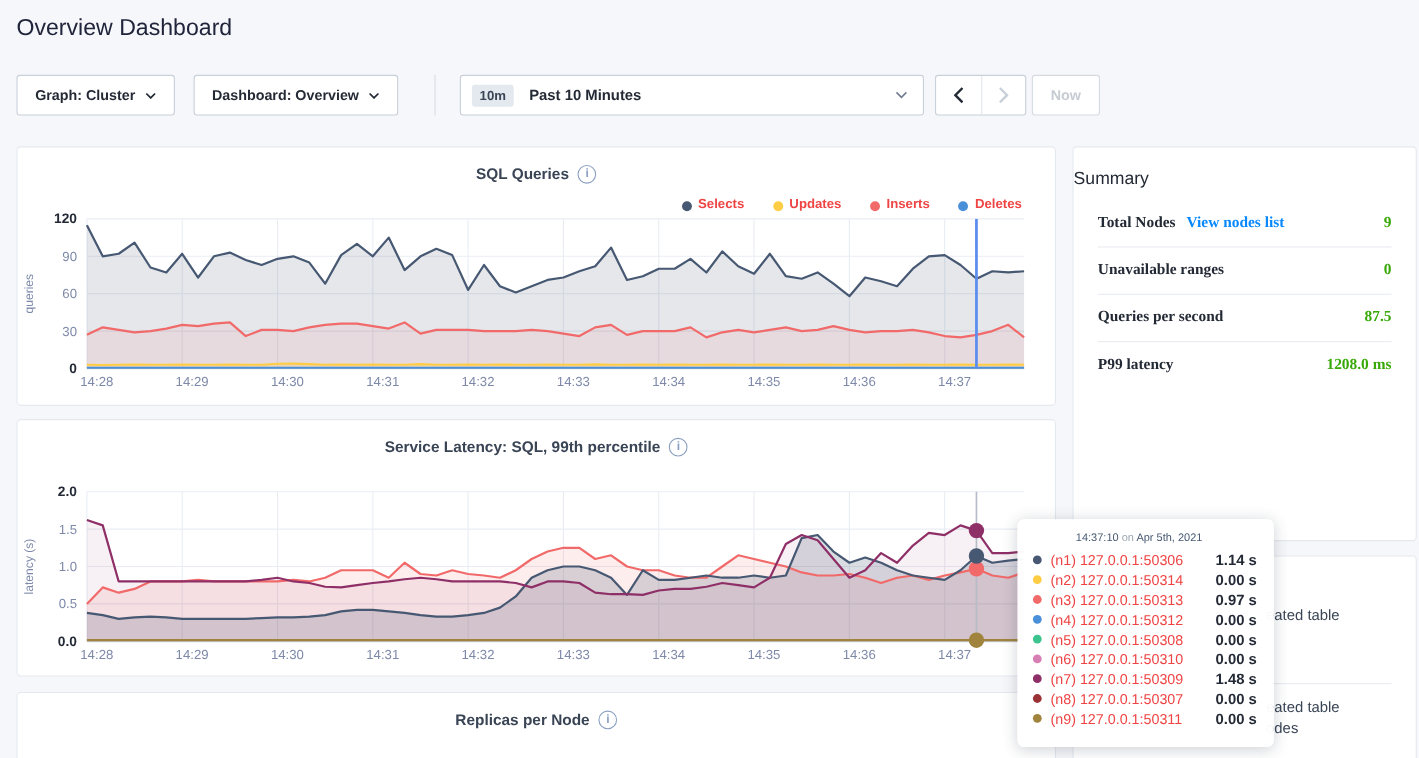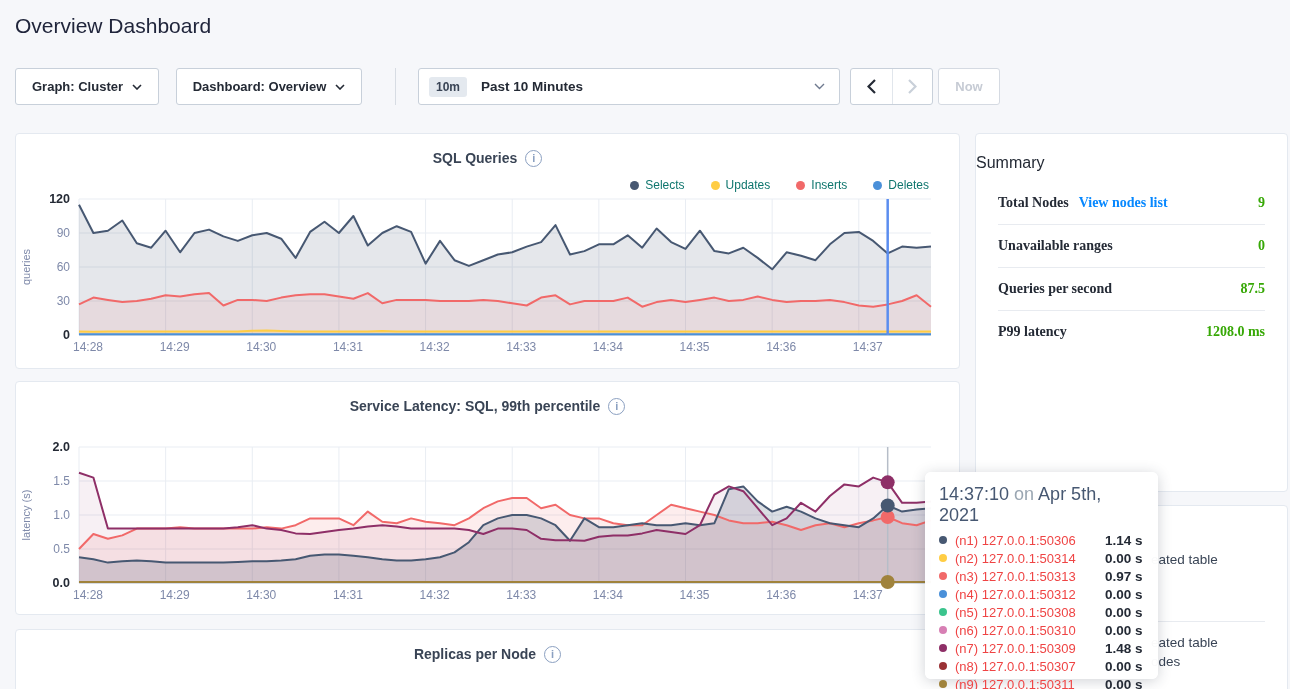--- a/index.html
+++ b/index.html
@@ -36,21 +36,21 @@
   .panel-latency { left:15px;  top:381px; width:945px; height:234px; }
   .panel-replicas{ left:15px;  top:629px; width:945px; height:80px; }
   .panel-summary { left:975px; top:133px; width:313px; height:359px; }
   .panel-events  { left:975px; top:505px; width:313px; height:200px; }
 
   .chart-title { display:flex; align-items:flex-start; justify-content:center; gap:8px; padding-top:16px;
                  font-size:14px; font-weight:700; color:#394455; }
   .info-icon { width:17px; height:17px; border:1.5px solid #8ba0c1; border-radius:50%; color:#8ba0c1;
                font-size:11px; line-height:14px; text-align:center; font-style:normal; display:inline-block; }
   .legend { position:absolute; right:30px; top:44px; display:flex; gap:26px; }
-  .legend-item { display:flex; align-items:center; gap:6px; font-size:12px; color:#0f766e; cursor:pointer; }
+  .legend-item { display:flex; align-items:flex-end; gap:6px; font-size:12px; color:#ef4444; cursor:pointer;font-weight:bold; }
   .legend-dot { width:9px; height:9px; border-radius:50%; display:inline-block; }
   .chart-svg { position:absolute; left:0; top:59px; overflow:visible; }
 
   
   .summary-title { text-align:left; font-size:16px; font-weight:400; padding:20px 0 10px; }
   .summary-body { padding:0 22px; }
   .srow { padding:13px 0; border-bottom:1px solid #e8ebf0;font-family:Liberation Serif, serif; }
   .srow:last-child { border-bottom:none; }
   .srow-head { display:flex; align-items:baseline; font-size:14px; font-weight:700; }
   .srow-label { color:#242a35; }
@@ -61,21 +61,21 @@
   
   .evt-frag { position:absolute; font-size:13.5px; color:#394455; white-space:nowrap; }
   .frag-0 { left:175px; top:46px; }
   .evt-divider { position:absolute; left:24px; top:115px; width:265px; height:1px; background:#e8ebf0; }
   .frag-1 { left:175px; top:129px; }
   .frag-2 { left:175px; top:148px; }
 
   
   .chart-tooltip { position:absolute; left:925px; top:472px; width:233px; height:207px; background:rgba(255,255,255,0.97);
                    border-radius:6px; box-shadow:0 2px 14px rgba(40,50,70,0.22); z-index:50; padding:12px 14px 10px; }
-  .tt-head { font-size:18px; margin-bottom:5px; }
+  .tt-head { font-size:10px; margin-bottom:5px;margin-left:39px; }
   .tt-time { color:#475872; }
   .tt-on   { color:#9aa6b2; }
   .tt-date { color:#475872; }
   .tt-row { display:flex; align-items:center; height:18px; font-size:13px; }
   .tt-dot { width:8px; height:8px; border-radius:50%; margin-right:8px; flex:none; }
   .tt-label { color:#ef4444; width:150px; flex:none; }
   .tt-value { font-weight:700; color:#242a35; font-size:13.5px; }
 
   .chev-svg { display:block; }
 </style>

